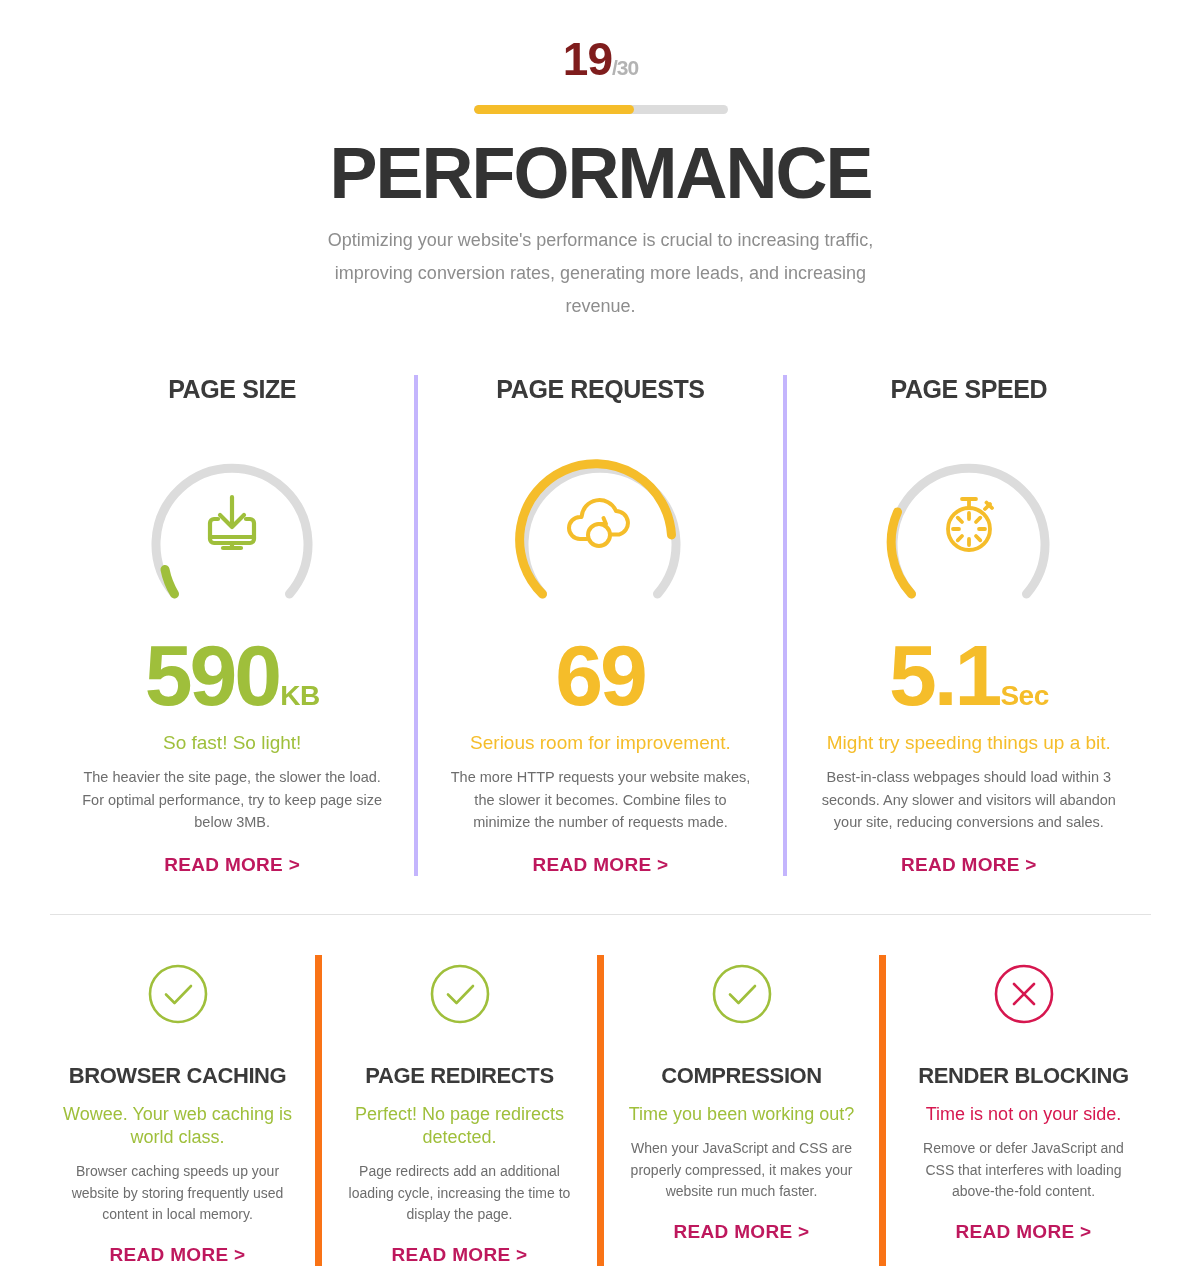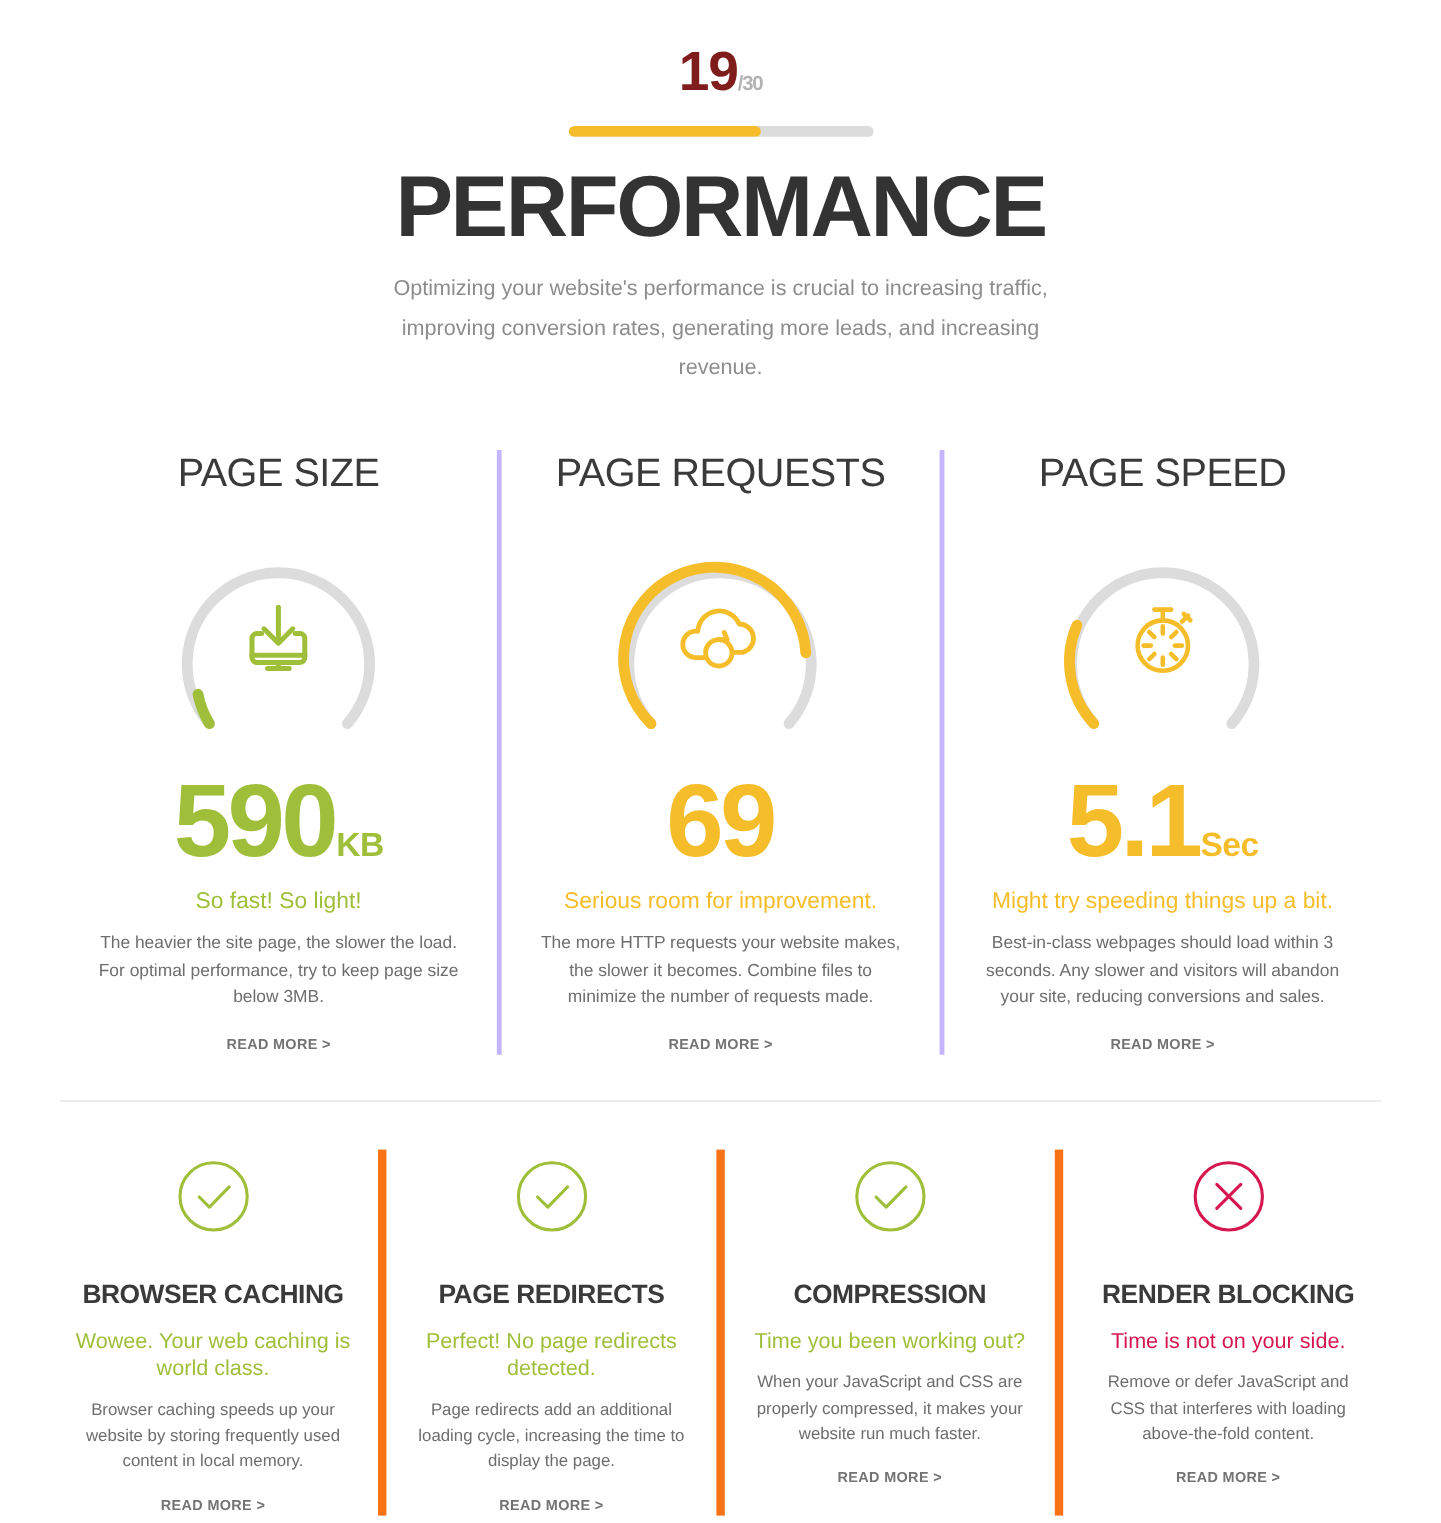--- a/index.html
+++ b/index.html
@@ -15,21 +15,21 @@
   .page { position: relative; width: 1201px; height: 1269px; }
 
   
   .score-block { padding-top: 36px; text-align: center; }
   .score-line {
     font-weight: bold;
     line-height: 1;
     letter-spacing: -1px;
   }
   .score-value { font-size: 46px; color: #7f1d1d; font-weight: bold; }
-  .score-total { font-size: 17px; color: #b3b3b3; font-weight: bold; }
+  .score-total { font-size: 21px; color: #b3b3b3; font-weight: bold; }
 
   .progress-track {
     width: 254px;
     height: 9px;
     background: #dcdcdc;
     border-radius: 5px;
     margin: 23px auto 0 auto;
     overflow: hidden;
   }
   .progress-fill {
@@ -67,22 +67,22 @@
   }
   .metric-card {
     flex: 1;
     text-align: center;
     padding: 0 22px;
     position: relative;
   }
   .metric-card + .metric-card { border-left: 4px solid #c4b5fd; }
 
   .metric-title {
-    font-size: 33px;
-    font-weight: normal;
+    font-size: 25px;
+    font-weight: bold;
     letter-spacing: -0.4px;
     color: #3a3a3a;
   }
 
   .gauge-wrap { margin: 42px auto 0 auto; width: 188px; height: 172px; position: relative; }
   .gauge-wrap svg { display: block; }
   .gauge-icon {
     position: absolute;
     left: 0; top: 0; right: 0;
     height: 172px;
@@ -109,23 +109,23 @@
   .metric-desc {
     font-size: 14.5px;
     line-height: 1.55;
     color: #6d6d6d;
     margin-top: 12px;
     padding: 0 8px;
   }
   .read-more {
     display: inline-block;
     margin-top: 20px;
-    font-size: 12px;
-    font-weight: bold;
-    color: #737373;
+    font-size: 19px;
+    font-weight: bold;
+    color: #be185d;
     letter-spacing: 0.3px;
     text-decoration: none;
     cursor: pointer;
   }
 
   
   .section-divider {
     height: 1px;
     background: #e2e2e2;
     margin: 38px 50px 0 50px;

